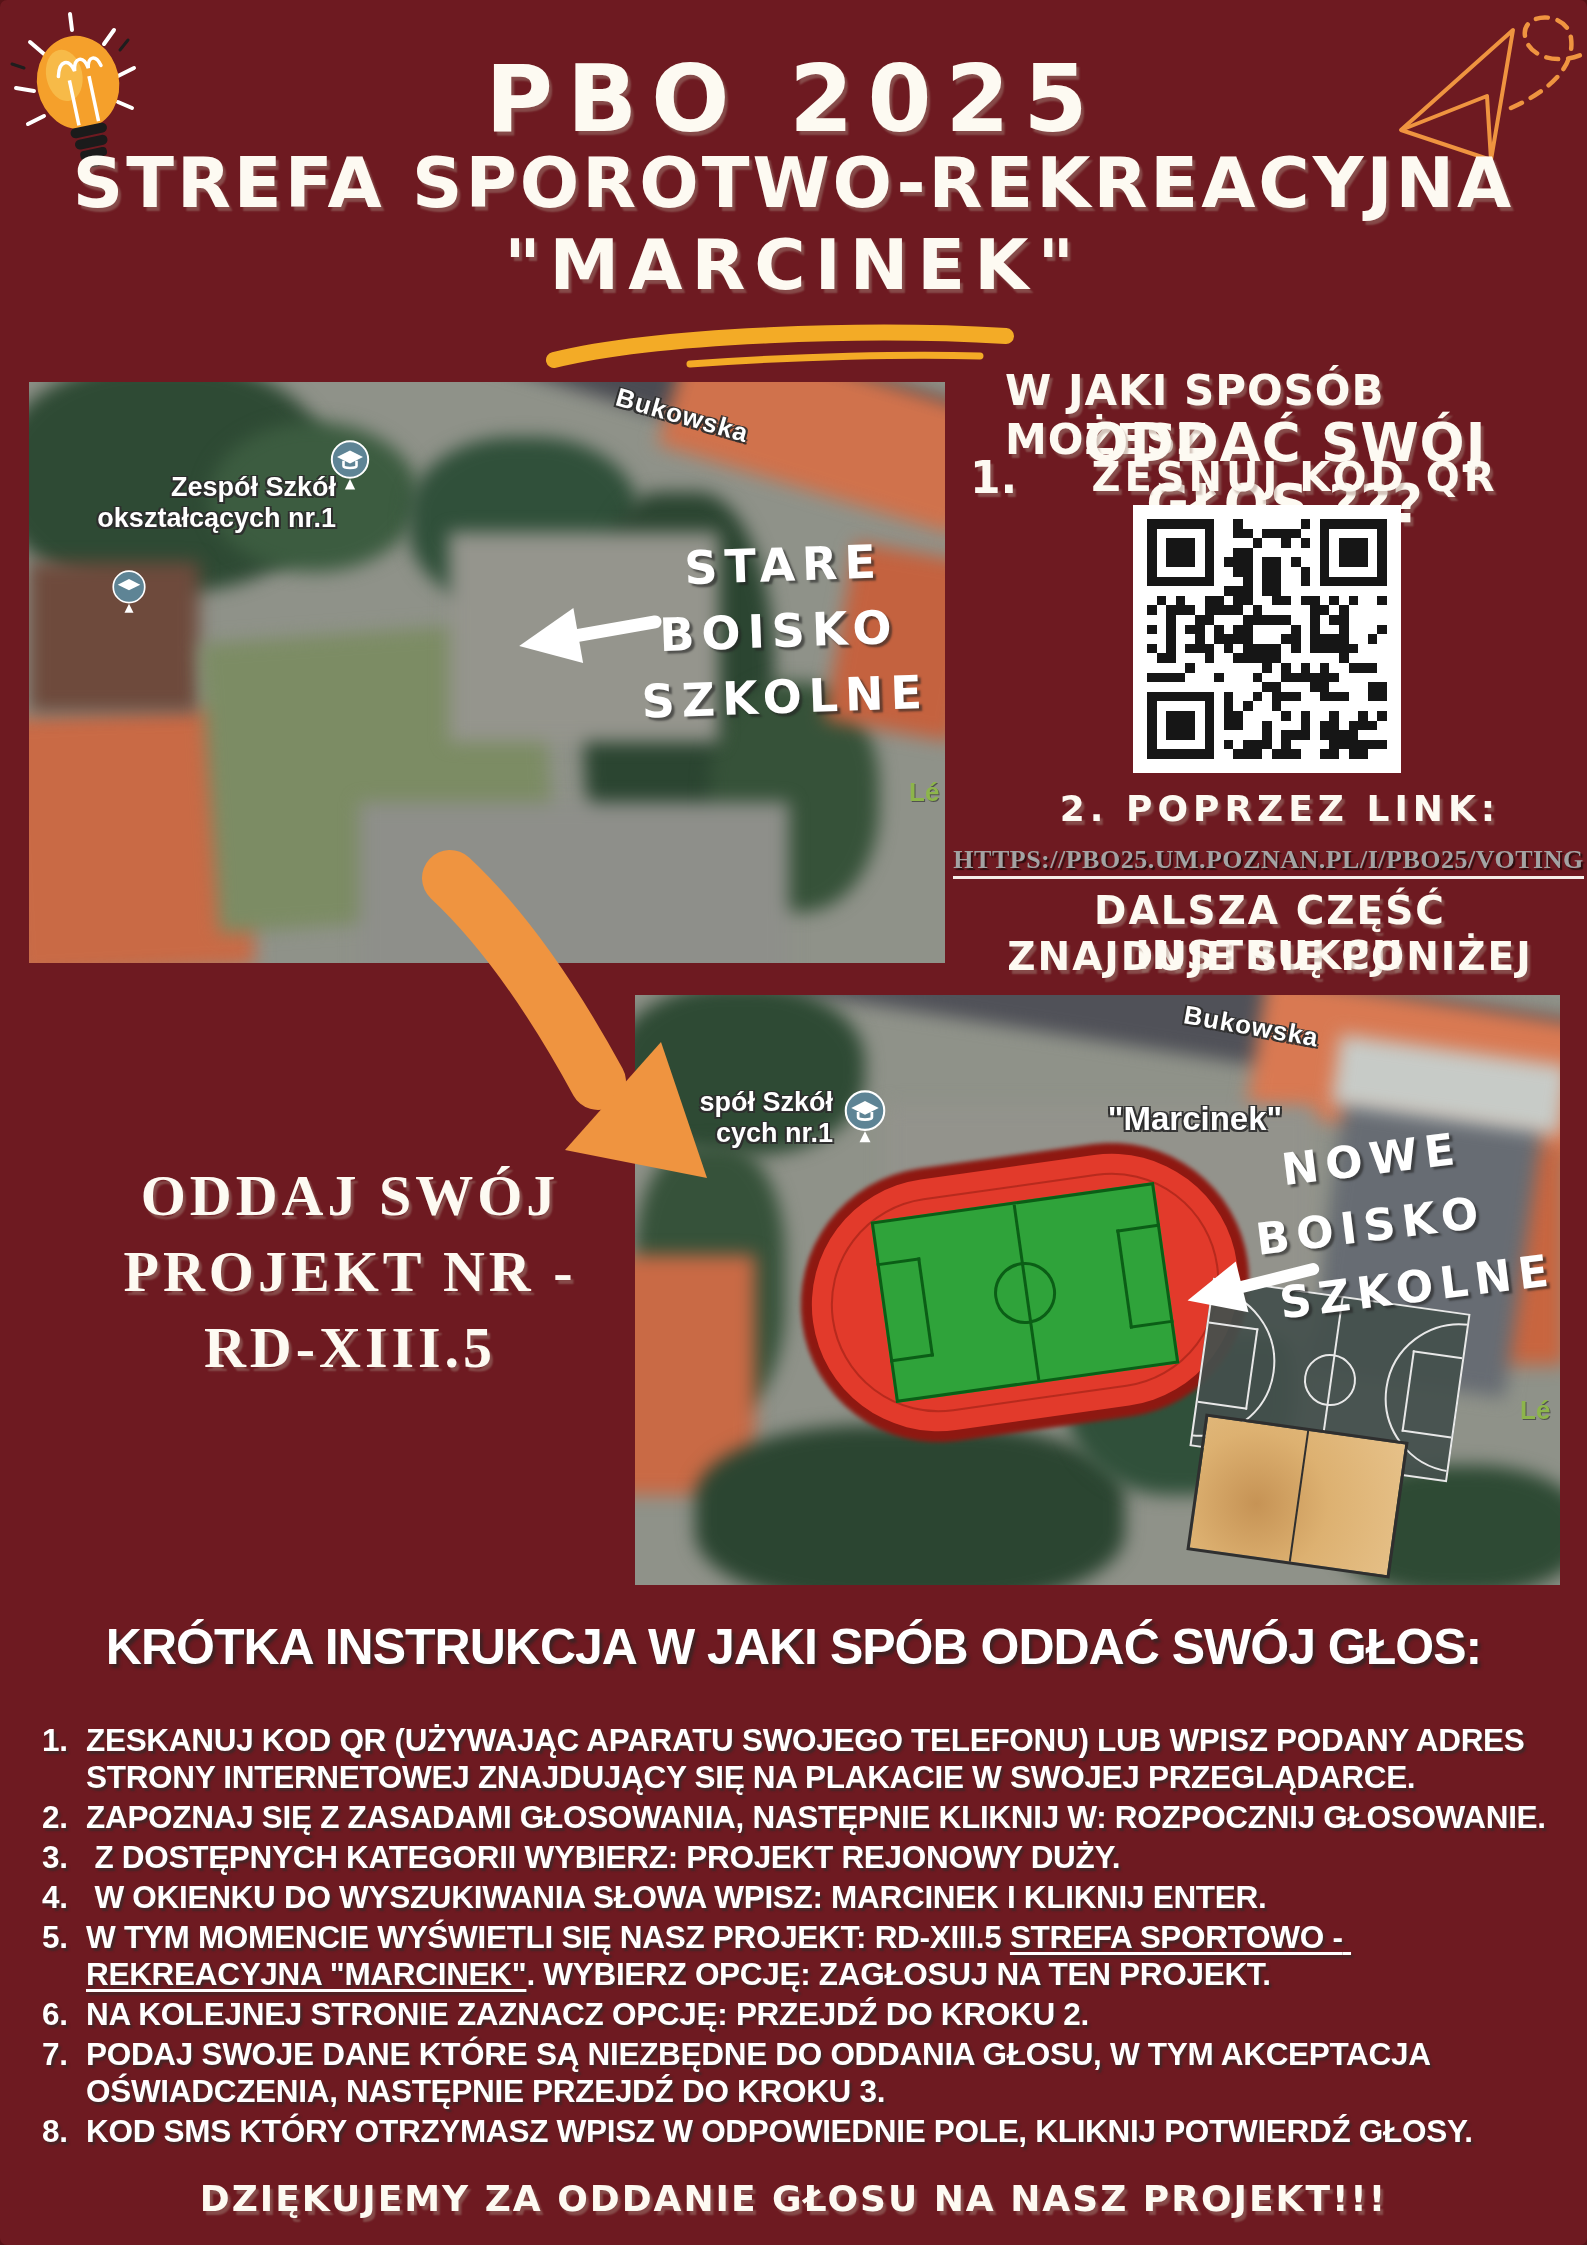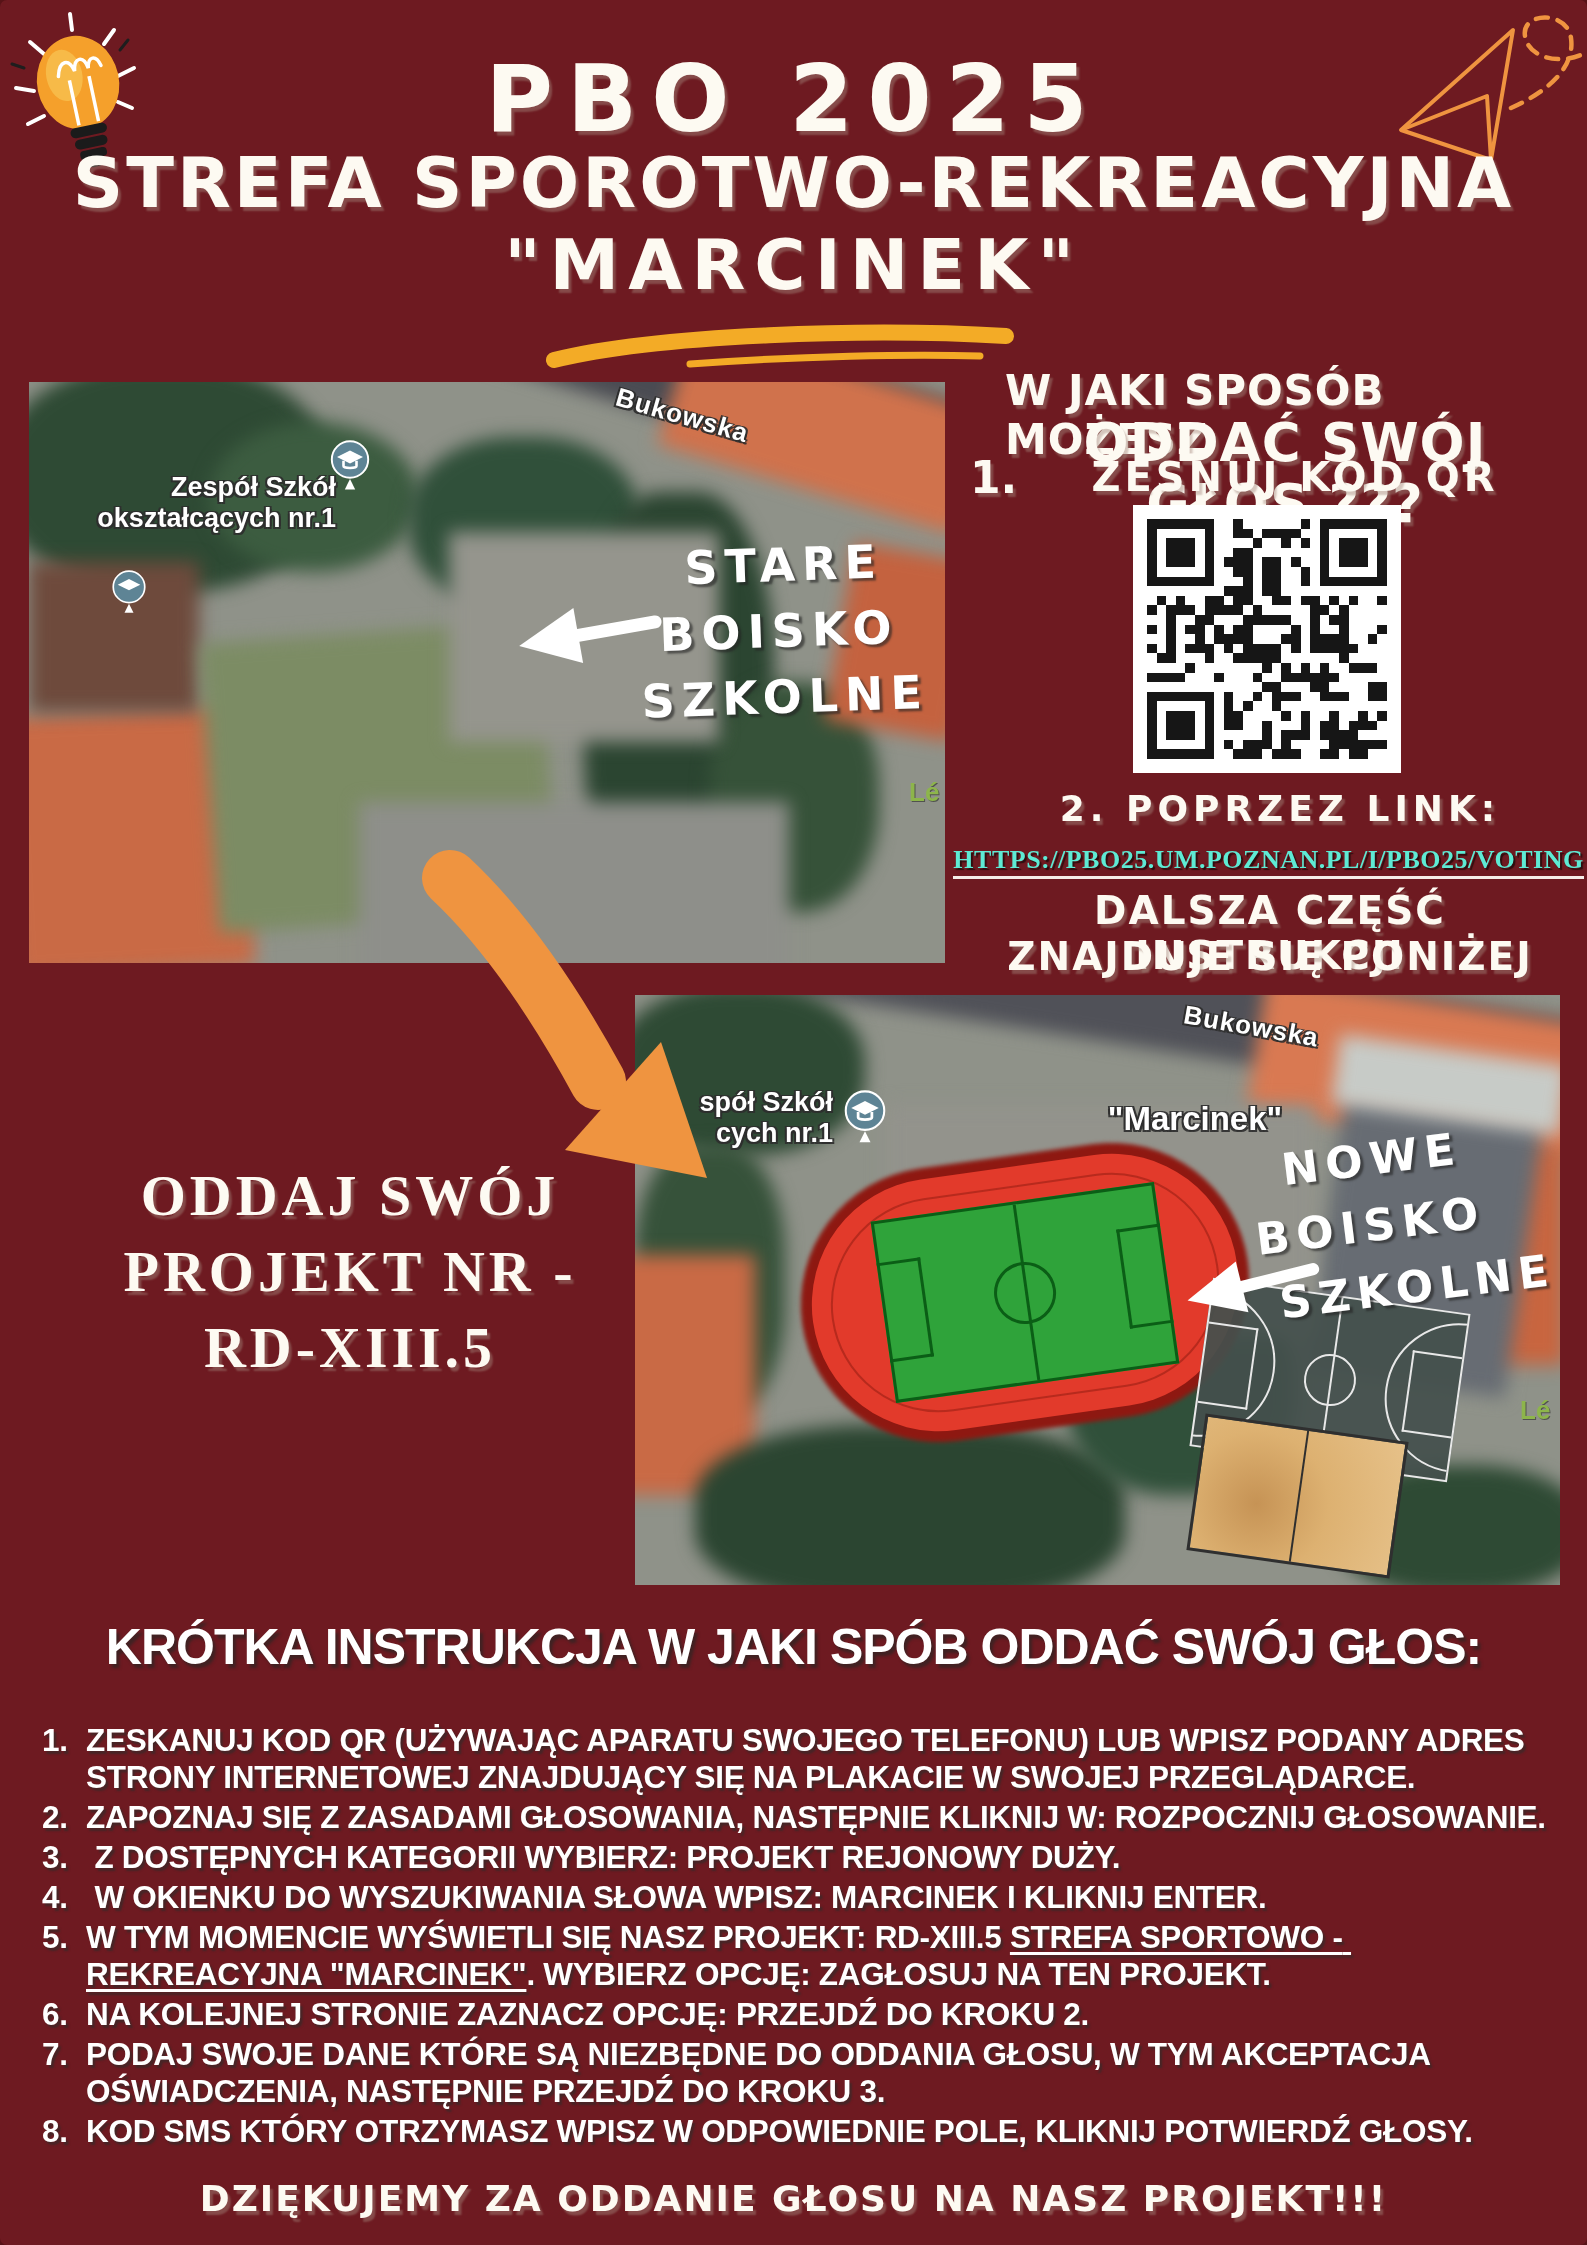--- a/index.html
+++ b/index.html
@@ -19,21 +19,21 @@
   
   .howto-h1{left:1005px;top:366px;width:560px;font-size:42px;letter-spacing:1px;}
   .howto-h2{left:1005px;top:412px;width:560px;text-align:center;font-size:53px;letter-spacing:1px;}
   .step-num{left:970px;top:452px;font-size:44px;}
   .step1-label{left:1090px;top:454px;width:410px;text-align:center;font-size:40px;letter-spacing:4px;}
   .qr-box{left:1133px;top:505px;width:268px;height:268px;background:#fff;box-sizing:border-box;padding:14px;}
   .qr-box svg{width:100%;height:100%;display:block;}
   .step2-label{left:1040px;top:788px;width:480px;text-align:center;font-size:36px;letter-spacing:5px;}
   .vote-link{left:950px;top:845px;width:637px;text-align:center;
              font-family:"Liberation Serif","DejaVu Serif",serif;font-weight:700;font-size:26px;
-             color:#5eead4;letter-spacing:.5px;text-shadow:2px 2px 1px rgba(30,10,10,.8);}
+             color:#a3a3a3;letter-spacing:.5px;text-shadow:2px 2px 1px rgba(30,10,10,.8);}
   .vote-link span{border-bottom:3px solid #F6EEE8;padding-bottom:2px;}
   .note1{left:980px;top:888px;width:580px;text-align:center;font-size:39px;letter-spacing:2px;}
   .note2{left:980px;top:934px;width:580px;text-align:center;font-size:39px;letter-spacing:2px;}
 
   
   .cta{left:40px;top:1158px;width:620px;text-align:center;font-size:58px;line-height:76px;letter-spacing:4px;font-family:Liberation Serif, serif;}
 
   
   .map{overflow:hidden;background:#8F9289;}
   .map-old{left:29px;top:382px;width:916px;height:581px;}

